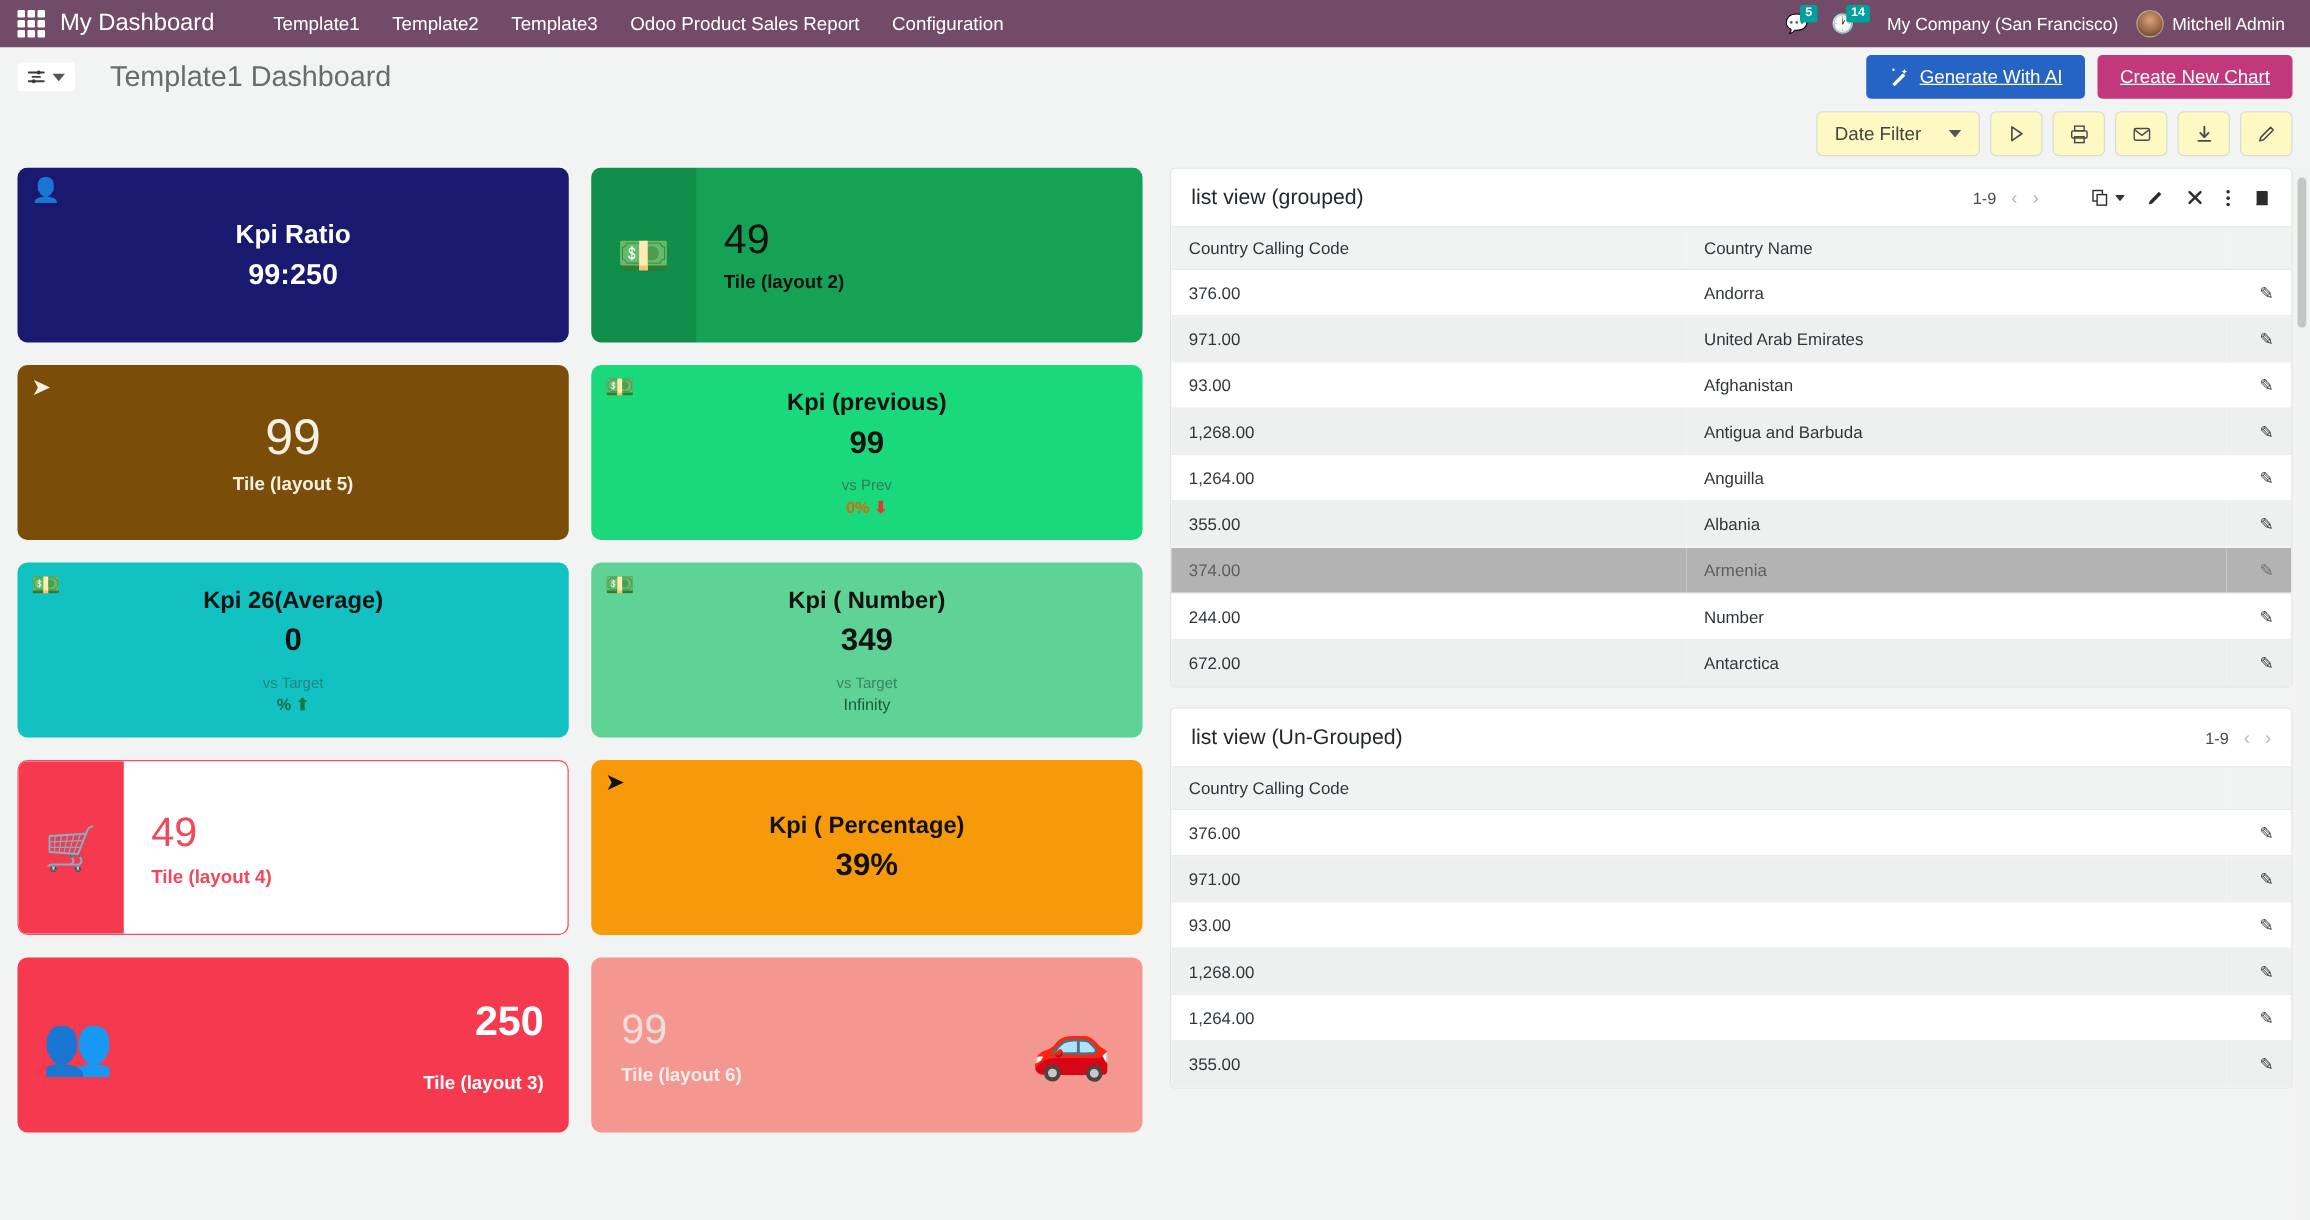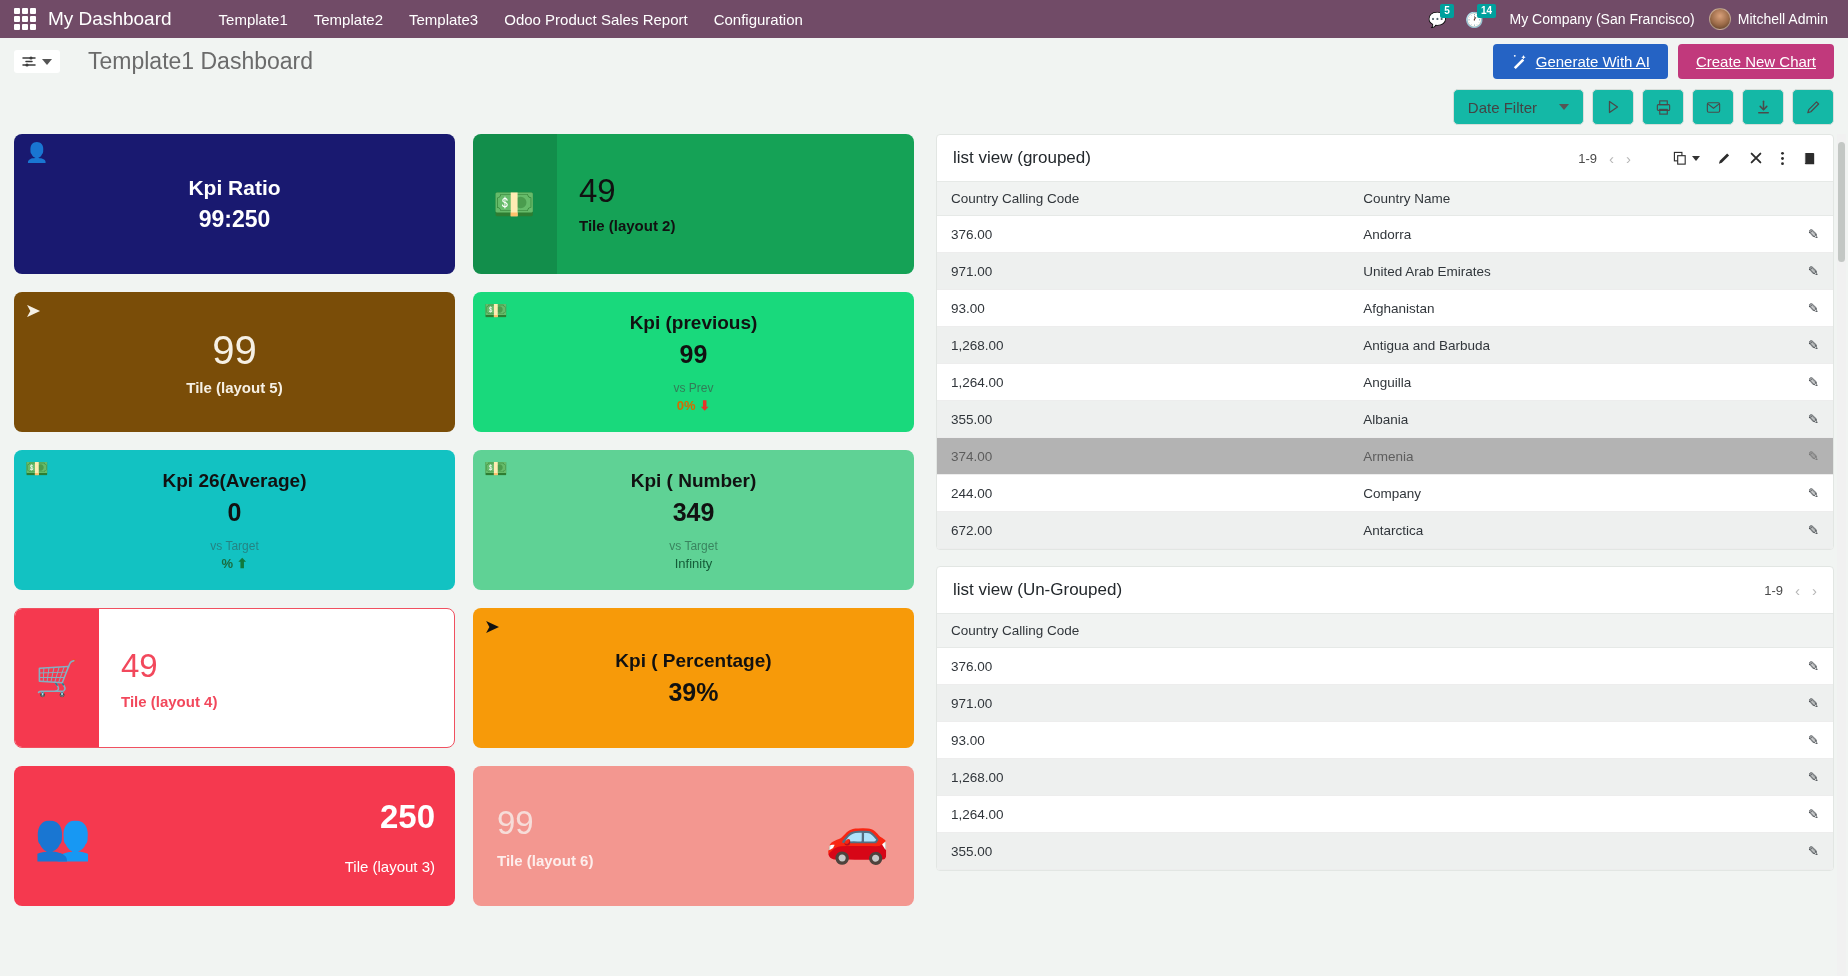--- a/index.html
+++ b/index.html
@@ -122,21 +122,21 @@
   }
   .btn-ai { background: #2563c4; }
   .btn-chart { background: #c1397c; }
 
   .cp-row2 {
     display: flex; justify-content: flex-end;
     gap: 8px;
     margin-top: 10px;
   }
   .tool {
-    background: #14b8a6;
+    background: #fef9c3;
     border: 1px solid #d7ded9;
     border-radius: 5px;
     height: 36px;
     min-width: 42px;
     display: flex; align-items: center; justify-content: center;
     cursor: pointer;
     color: #4f4f4f;
     font-size: 15px;
   }
   .tool.date-filter { padding: 0 14px; gap: 22px; font-size: 15px; color:#444; }
@@ -226,21 +226,21 @@
   .tile-white .cap { font-size: 15px; font-weight: bold; margin-top: 8px; }
 
   
   .tile-orange { background: #f79a09; color: #111; }
 
   
   .tile-red { background: #f5394f; color: #fff; display: flex; align-items: center; padding: 0 20px; }
   .tile-red .people { font-size: 46px; line-height: 1; }
   .tile-red .right { margin-left: auto; text-align: right; }
   .tile-red .big { font-size: 33px; font-weight: bold; }
-  .tile-red .cap { font-size: 15px; font-weight: normal; margin-top: 22px; }
+  .tile-red .cap { font-size: 15px; font-weight: bold; margin-top: 22px; }
 
   
   .tile-pink { background: #f39790; color: #ffffff; display: flex; align-items: center; padding: 0 24px; }
   .tile-pink .left .big { font-size: 33px; color: #f6ddd9; }
   .tile-pink .left .cap { font-size: 15px; font-weight: bold; margin-top: 10px; color: #fdeeec; }
   .tile-pink .car { margin-left: auto; font-size: 52px; color: #fff; }
 
   
   .panel {
     background: #fff;
@@ -591,21 +591,21 @@
             <td>Albania</td>
             <td class="edit-cell">✎</td>
           </tr>
           <tr class="sel">
             <td>374.00</td>
             <td>Armenia</td>
             <td class="edit-cell" style="color:#6f6f6f">✎</td>
           </tr>
           <tr>
             <td>244.00</td>
-            <td>Company</td>
+            <td>Number</td>
             <td class="edit-cell">✎</td>
           </tr>
           <tr class="alt">
             <td>672.00</td>
             <td>Antarctica</td>
             <td class="edit-cell">✎</td>
           </tr>
         </tbody>
       </table>
     </div>

